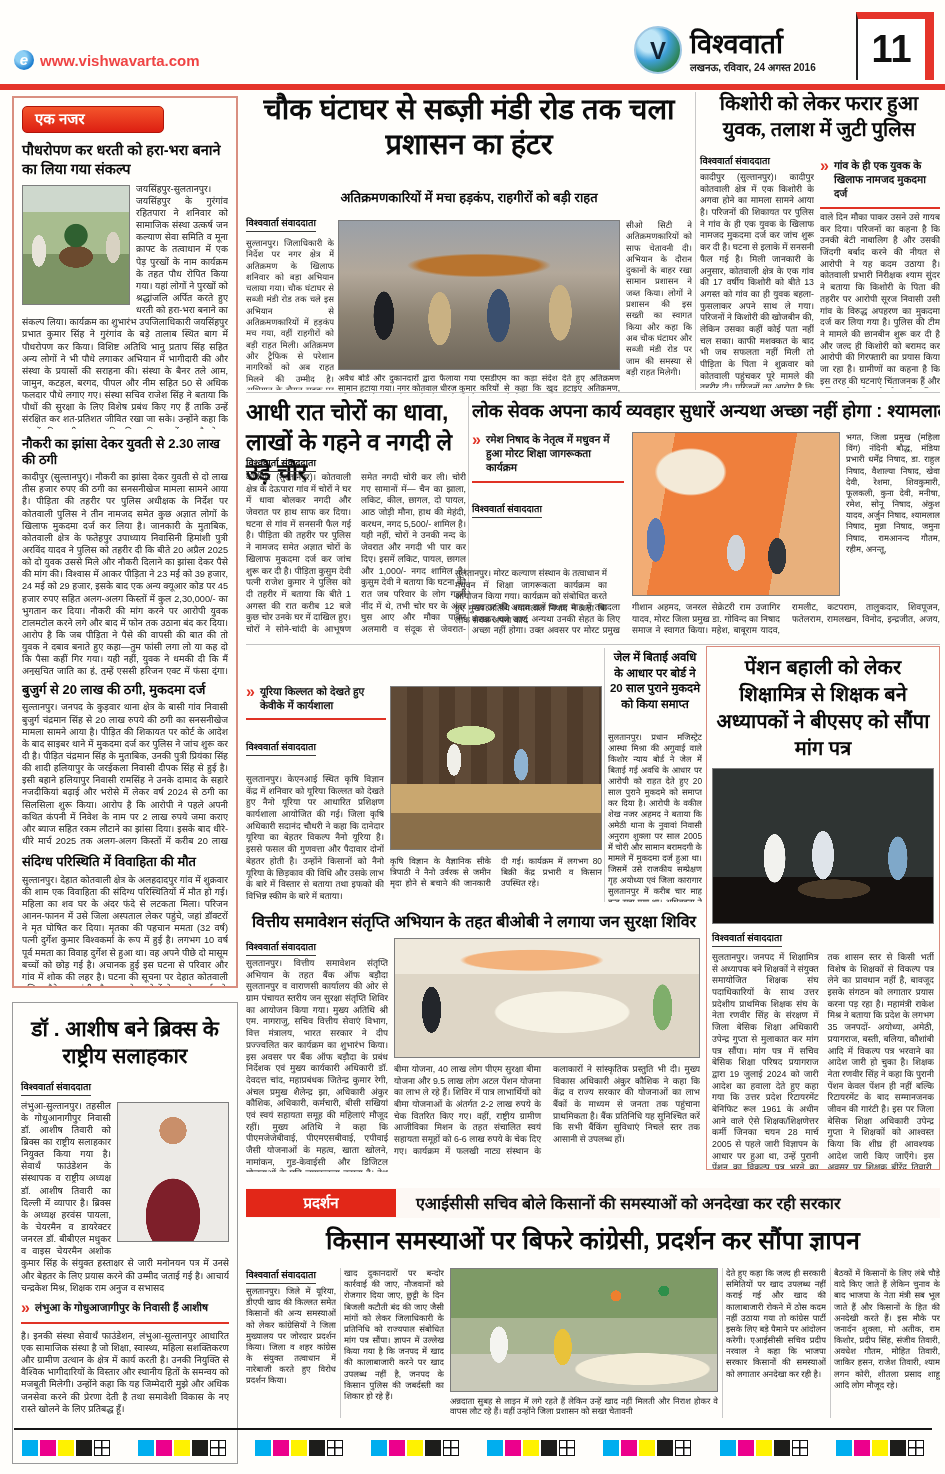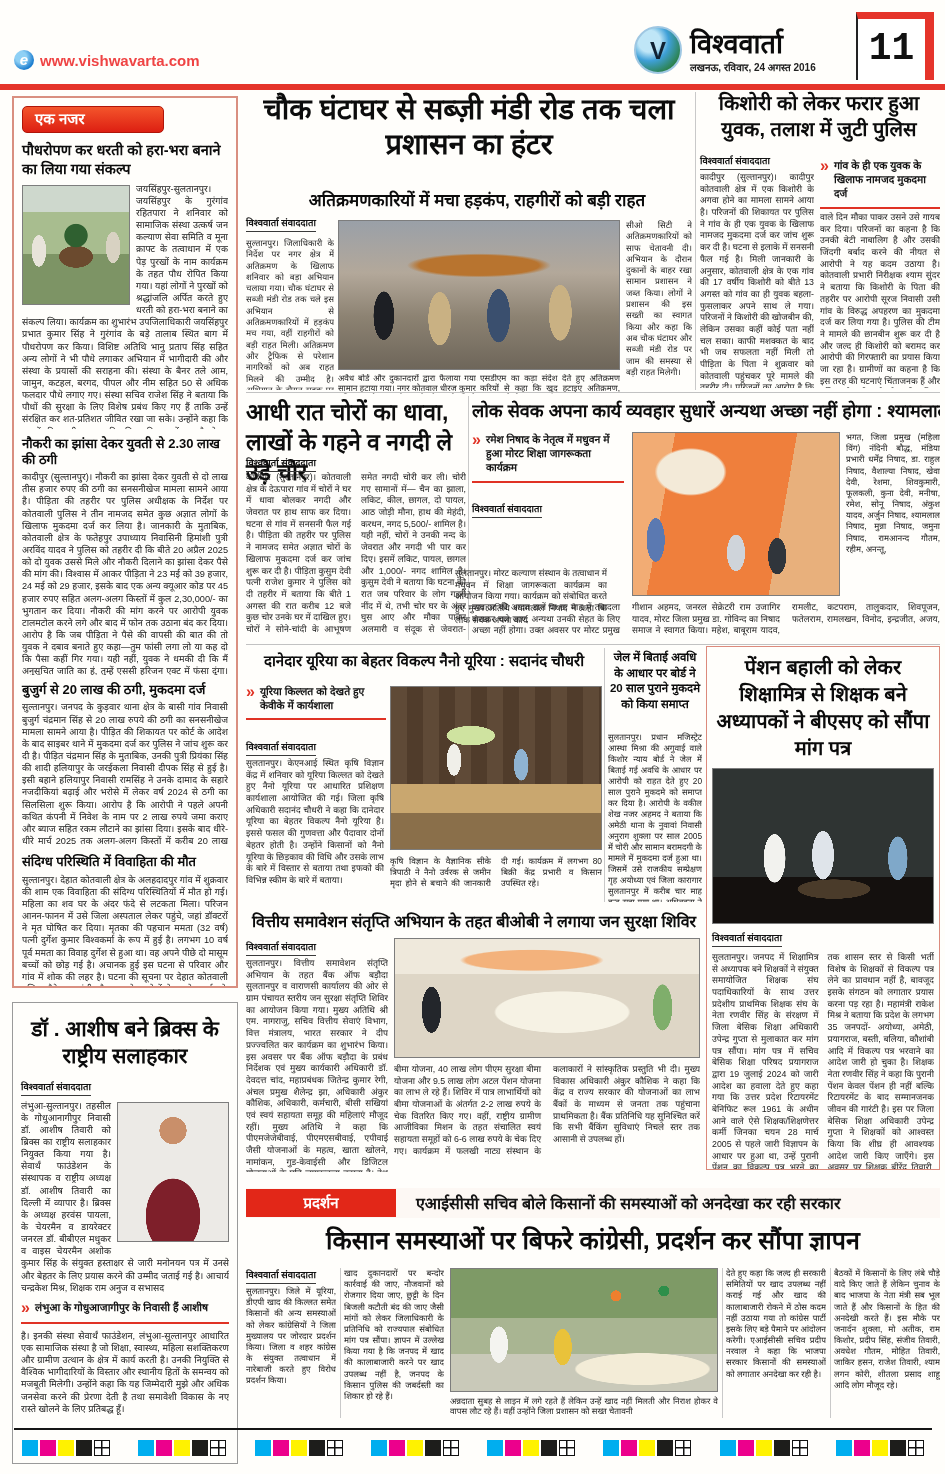--- a/index.html
+++ b/index.html
@@ -11,21 +11,21 @@
   .ie-icon{width:20px;height:20px;border-radius:50%;background:radial-gradient(circle at 35% 35%,#8ed0f5 0 30%,#1e7fd0 70%);
            color:#fff;font-weight:bold;font-size:15px;line-height:20px;text-align:center;font-style:italic;}
   #site-url{font-weight:bold;font-size:15px;color:#ef4444;}
   #section-title{left:290px;top:22px;width:350px;height:50px;font-size:30px;font-weight:bold;text-align:center;color:#0b0b0b;}
   #brand-logo{left:634px;top:26px;width:48px;height:48px;border-radius:50%;
               background:radial-gradient(circle at 30% 30%,#bfe6f7 0 25%,#3fa0d8 45%,#2a7f3f 80%);
               border:2px solid #9fc7e2;color:#123;font-weight:bold;font-size:24px;text-align:center;line-height:46px;}
   #brand-name{left:690px;top:24px;width:170px;height:34px;font-size:27px;font-weight:bold;color:#0b0b0b;}
   #brand-edition{left:690px;top:60px;width:200px;height:14px;font-size:10px;font-weight:bold;color:#222;}
   #pageno-box{left:856px;top:12px;width:78px;height:68px;border-top:7px solid #e5342a;border-right:9px solid #e5342a;
-              border-left:2px solid #222;background:#fff;font-family:Liberation Mono, monospace;}
+              border-left:2px solid #222;background:#fff;}
   #pageno{font-size:38px;font-weight:bold;text-align:center;line-height:60px;color:#111;}
   #masthead-rule{left:0;top:84px;width:945px;height:6px;background:#e5342a;}
   
   .hrule{background:#c2c2c2;height:1px;}
   .vrule{background:#c9c9c9;width:1px;}
   .byline{font-weight:bold;font-size:9.5px;border-bottom:1px solid #3a3a3a;display:inline-block;padding-bottom:2px;color:#111;}
   .body{font-size:8.8px;line-height:1.33;text-align:justify;color:#1c1c1c;overflow:hidden;}
   .pull{display:flex;gap:5px;border-bottom:2px solid #e03224;padding-bottom:6px;align-items:flex-start;}
   .pq-mark{color:#e03224;font-weight:bold;font-size:16px;line-height:1;}
   .pq-text{font-weight:bold;font-size:10.5px;line-height:1.35;color:#151515;}
@@ -52,35 +52,35 @@
   
   #left-box2{left:12px;top:1002px;width:226px;height:462px;border:1px solid #9a9a9a;padding:8px;overflow:hidden;}
   #ashish-head{font-size:21px;font-weight:bold;text-align:center;line-height:1.3;margin:4px 0 6px;color:#0b0b0b;}
   #photo-portrait{float:right;width:110px;height:138px;margin:2px 0 4px 6px;
       background:radial-gradient(circle 15px at 50% 20%,#c98f6a 0 90%,rgba(0,0,0,0) 91%),
                  radial-gradient(ellipse 45px 62px at 50% 82%,#7e1f2a 0 60%,rgba(0,0,0,0) 61%),
                  linear-gradient(180deg,#eceae6 0 100%);}
   #ashish-pull{margin:6px 0;}
   
   #lead-head{left:246px;top:92px;width:446px;height:94px;font-size:29px;text-align:center;line-height:1.2;}
-  #lead-sub{left:254px;top:188px;width:446px;height:24px;font-size:17px;text-align:center;}
+  #lead-sub{left:246px;top:188px;width:446px;height:24px;font-size:13px;text-align:center;}
   #lead-byline{left:246px;top:216px;}
   #lead-col1{left:246px;top:238px;width:88px;height:152px;font-size:8.5px;}
   #photo-street{left:338px;top:220px;width:282px;height:150px;
       background:radial-gradient(ellipse 17px 40px at 16% 64%,#1d1f24 0 60%,rgba(0,0,0,0) 61%),
                  radial-gradient(ellipse 19px 44px at 36% 66%,#c9b183 0 60%,rgba(0,0,0,0) 61%),
                  radial-gradient(ellipse 19px 44px at 57% 64%,#3a4f6e 0 60%,rgba(0,0,0,0) 61%),
                  radial-gradient(ellipse 19px 46px at 79% 62%,#c9b183 0 60%,rgba(0,0,0,0) 61%),
                  radial-gradient(ellipse 120px 20px at 50% 30%,#b8742f 0 50%,rgba(0,0,0,0) 60%),
                  linear-gradient(180deg,#9aa0a8 0%,#b3a89a 35%,#8c8272 65%,#6e665a 100%);}
   #lead-col2{left:626px;top:220px;width:66px;height:172px;font-size:8.5px;}
   #lead-cap1{left:338px;top:374px;width:138px;height:20px;font-size:8.3px;line-height:1.2;}
   #lead-cap2{left:480px;top:374px;width:140px;height:20px;font-size:8.3px;line-height:1.2;}
   
-  #kishori-head{left:698px;top:90px;width:242px;height:60px;font-size:20px;text-align:center;line-height:1.3;}
+  #kishori-head{left:698px;top:90px;width:242px;height:60px;font-size:20px;text-align:center;line-height:1.3;font-family:Liberation Serif, serif;}
   #kishori-byline{left:700px;top:154px;}
   #kishori-col1{left:700px;top:172px;width:114px;height:216px;}
   #kishori-pull{left:820px;top:158px;width:120px;}
   #kishori-col2{left:820px;top:212px;width:120px;height:176px;}
   
   #aadhi-head{left:246px;top:398px;width:220px;height:54px;font-size:23px;text-align:left;line-height:1.3;}
   #aadhi-byline{left:246px;top:456px;}
   #aadhi-body{left:246px;top:472px;width:220px;height:168px;column-count:2;column-gap:10px;}
   
   #lok-head{left:472px;top:398px;width:468px;height:28px;font-size:18px;text-align:center;}
@@ -92,21 +92,21 @@
                  radial-gradient(ellipse 15px 30px at 50% 74%,#cfd4da 0 60%,rgba(0,0,0,0) 61%),
                  radial-gradient(ellipse 15px 30px at 70% 76%,#30353b 0 60%,rgba(0,0,0,0) 61%),
                  radial-gradient(ellipse 60px 40px at 28% 24%,#f3ead8 0 55%,rgba(0,0,0,0) 60%),
                  linear-gradient(100deg,#f2ac74 0 18%,#ef7f3c 18% 70%,#e8b07c 70% 100%);}
   #lok-names{left:846px;top:432px;width:94px;height:164px;font-size:8.4px;}
   #lok-bottom{left:472px;top:602px;width:468px;height:38px;column-count:3;column-gap:12px;}
   
   #uriya-head{left:246px;top:650px;width:356px;height:26px;font-size:15px;text-align:center;}
   #uriya-pull{left:246px;top:684px;width:140px;}
   #uriya-byline{left:246px;top:740px;}
-  #uriya-body{left:246px;top:758px;width:138px;height:144px;}
+  #uriya-body{left:246px;top:774px;width:138px;height:144px;}
   #photo-meeting{left:390px;top:686px;width:212px;height:164px;
       background:linear-gradient(180deg,rgba(0,0,0,0) 0 60%,#c9a76f 60% 78%,#8a6f4a 78% 100%),
                  radial-gradient(ellipse 40px 16px at 38% 30%,#cfe3a0 0 60%,rgba(0,0,0,0) 61%),
                  radial-gradient(ellipse 12px 26px at 30% 45%,#f0efe9 0 60%,rgba(0,0,0,0) 61%),
                  radial-gradient(ellipse 12px 26px at 62% 48%,#8fb3d2 0 60%,rgba(0,0,0,0) 61%),
                  repeating-linear-gradient(90deg,#5f4a37 0 16px,#503c2b 16px 32px);}
   #uriya-below{left:390px;top:856px;width:212px;height:46px;column-count:2;column-gap:10px;font-size:8.4px;}
   
   #jail-head{left:608px;top:650px;width:94px;height:78px;font-size:11.5px;text-align:center;line-height:1.35;}
   #jail-body{left:608px;top:732px;width:94px;height:170px;font-size:8.3px;}
@@ -238,21 +238,20 @@
     <span class="pq-text">रमेश निषाद के नेतृत्व में मधुवन में हुआ मोरट शिक्षा जागरूकता कार्यक्रम</span>
   </div>
   <span class="abs byline" id="lok-byline">विश्ववार्ता संवाददाता</span>
   <div class="abs body" id="lok-body1">सुलतानपुर। मोरट कल्याण संस्थान के तत्वाधान में मधुवन में शिक्षा जागरूकता कार्यक्रम का आयोजन किया गया। कार्यक्रम को संबोधित करते हुए मुख्य अतिथि श्यामलाल निषाद ने कहा कि लोक सेवक अपना कार्य</div>
   <div class="abs photo" id="photo-stage"></div>
   <div class="abs body" id="lok-names">भगत, जिला प्रमुख (महिला विंग) नंदिनी बौद्ध, मंडिया प्रभारी धर्मेंद्र निषाद, डा. राहुल निषाद, वैशाल्या निषाद, खेवा देवी, रेशमा, शिवकुमारी, फूलकली, कुना देवी, मनीषा, रमेश, सोनू निषाद, अंकुश यादव, अर्जुन निषाद, श्यामलाल निषाद, मुन्ना निषाद, जमुना निषाद, रामआनन्द गौतम, रहीम, अनन्तू,</div>
   <div class="abs body" id="lok-bottom">व्यवहार की आदत डालें या छः माह में तबादला कराकर चले जाए, अन्यथा उनकी सेहत के लिए अच्छा नहीं होगा। उक्त अवसर पर मोरट प्रमुख गीशान अहमद, जनरल सेक्रेटरी राम उजागिर यादव, मोरट जिला प्रमुख डा. गोविन्द का निषाद समाज ने स्वागत किया। महेश, बाबूराम यादव, रामलीट, कटपराम, तालुकदार, शिवपूजन, फतेलराम, रामलखन, विनोद, इन्द्रजीत, अजय, घनश्याम, सुरेश, सूरज निषाद, राम अवतार, प्रेमनाथ सहित सैकड़ों लोग उपस्थित रहे।</div>
 
   <div class="abs hrule" style="left:246px;top:644px;width:694px;"></div>
 
-  <div class="abs head nowrap" id="uriya-head">दानेदार यूरिया का बेहतर विकल्प नैनो यूरिया : सदानंद चौधरी</div>
   <div class="abs pull" id="uriya-pull">
     <span class="pq-mark">»</span>
     <span class="pq-text">यूरिया किल्लत को देखते हुए केवीके में कार्यशाला</span>
   </div>
   <span class="abs byline" id="uriya-byline">विश्ववार्ता संवाददाता</span>
   <div class="abs body" id="uriya-body">सुलतानपुर। केएनआई स्थित कृषि विज्ञान केंद्र में शनिवार को यूरिया किल्लत को देखते हुए नैनो यूरिया पर आधारित प्रशिक्षण कार्यशाला आयोजित की गई। जिला कृषि अधिकारी सदानंद चौधरी ने कहा कि दानेदार यूरिया का बेहतर विकल्प नैनो यूरिया है। इससे फसल की गुणवत्ता और पैदावार दोनों बेहतर होती है। उन्होंने किसानों को नैनो यूरिया के छिड़काव की विधि और उसके लाभ के बारे में विस्तार से बताया तथा इफको की विभिन्न स्कीम के बारे में बताया।</div>
   <div class="abs photo" id="photo-meeting"></div>
   <div class="abs body" id="uriya-below">कृषि विज्ञान के वैज्ञानिक सीके त्रिपाठी ने नैनो उर्वरक से जमीन मृदा होने से बचाने की जानकारी दी गई। कार्यक्रम में लगभग 80 बिक्री केंद्र प्रभारी व किसान उपस्थित रहे।</div>
 
   <div class="abs vrule" style="left:604px;top:648px;height:254px;"></div>

